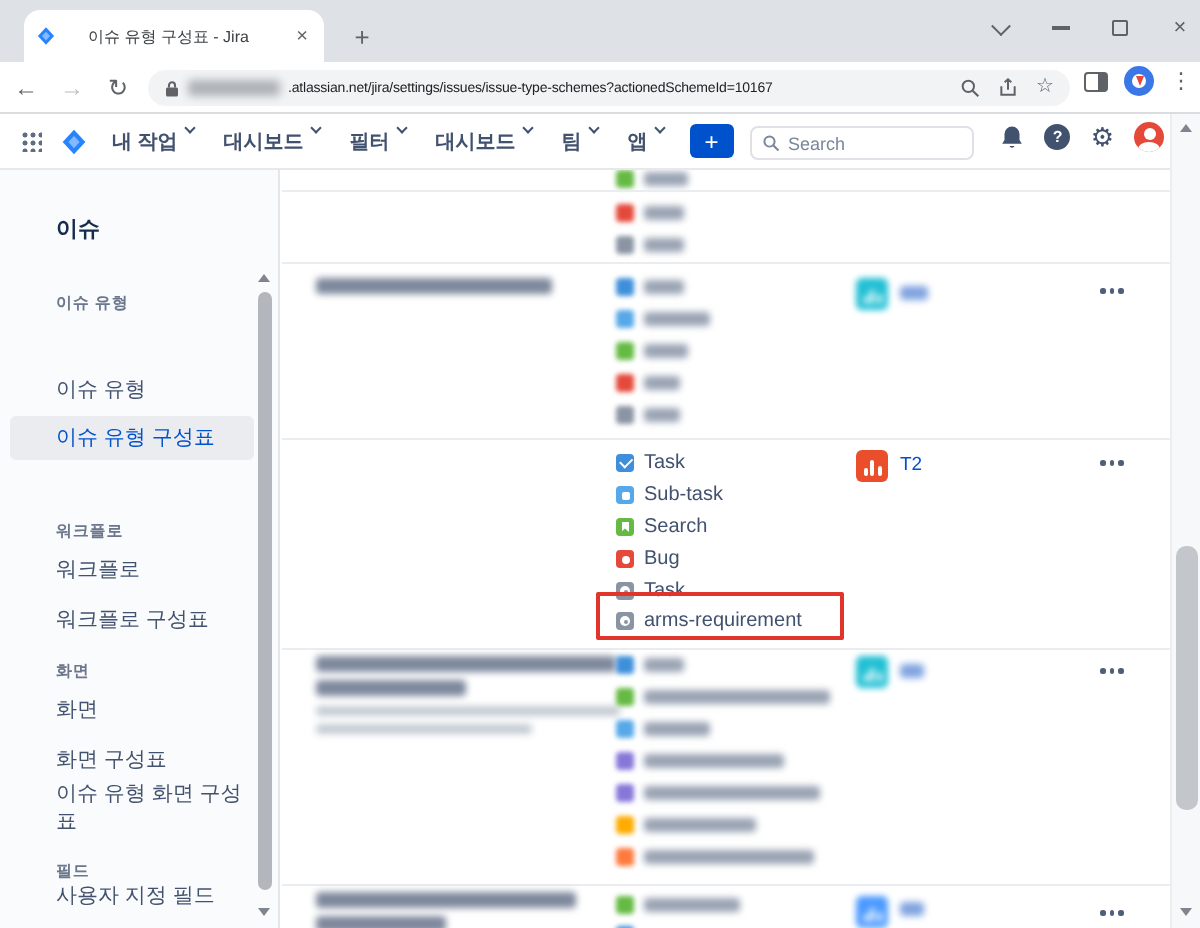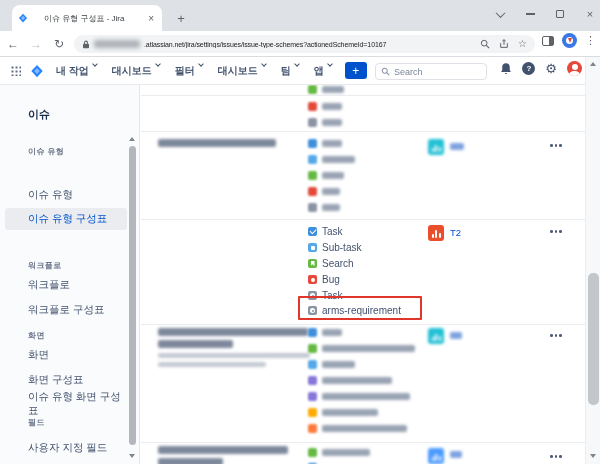--- a/index.html
+++ b/index.html
@@ -246,21 +246,21 @@
 
     <div class="sb-section" style="top:175px">워크플로</div>
     <div class="sb-item" style="top:189px">워크플로</div>
     <div class="sb-item" style="top:214px">워크플로 구성표</div>
 
     <div class="sb-section" style="top:245px">화면</div>
     <div class="sb-item" style="top:259px">화면</div>
     <div class="sb-item" style="top:308px">이슈 유형 화면 구성표</div>
     <div class="sb-item" style="top:284px">화면 구성표</div>
 
-    <div class="sb-section" style="top:332px">필드</div>
+    <div class="sb-section" style="top:345px">필드</div>
     <div class="sb-item" style="top:352px">사용자 지정 필드</div>
 
     <div class="sb-scroll">
       <span class="arr-up" style="position:absolute;left:1px;top:4px"></span>
       <span class="sb-thumb"></span>
       <span class="arr-dn" style="position:absolute;left:1px;top:321px"></span>
     </div>
   </div>
 
   <div class="main">

